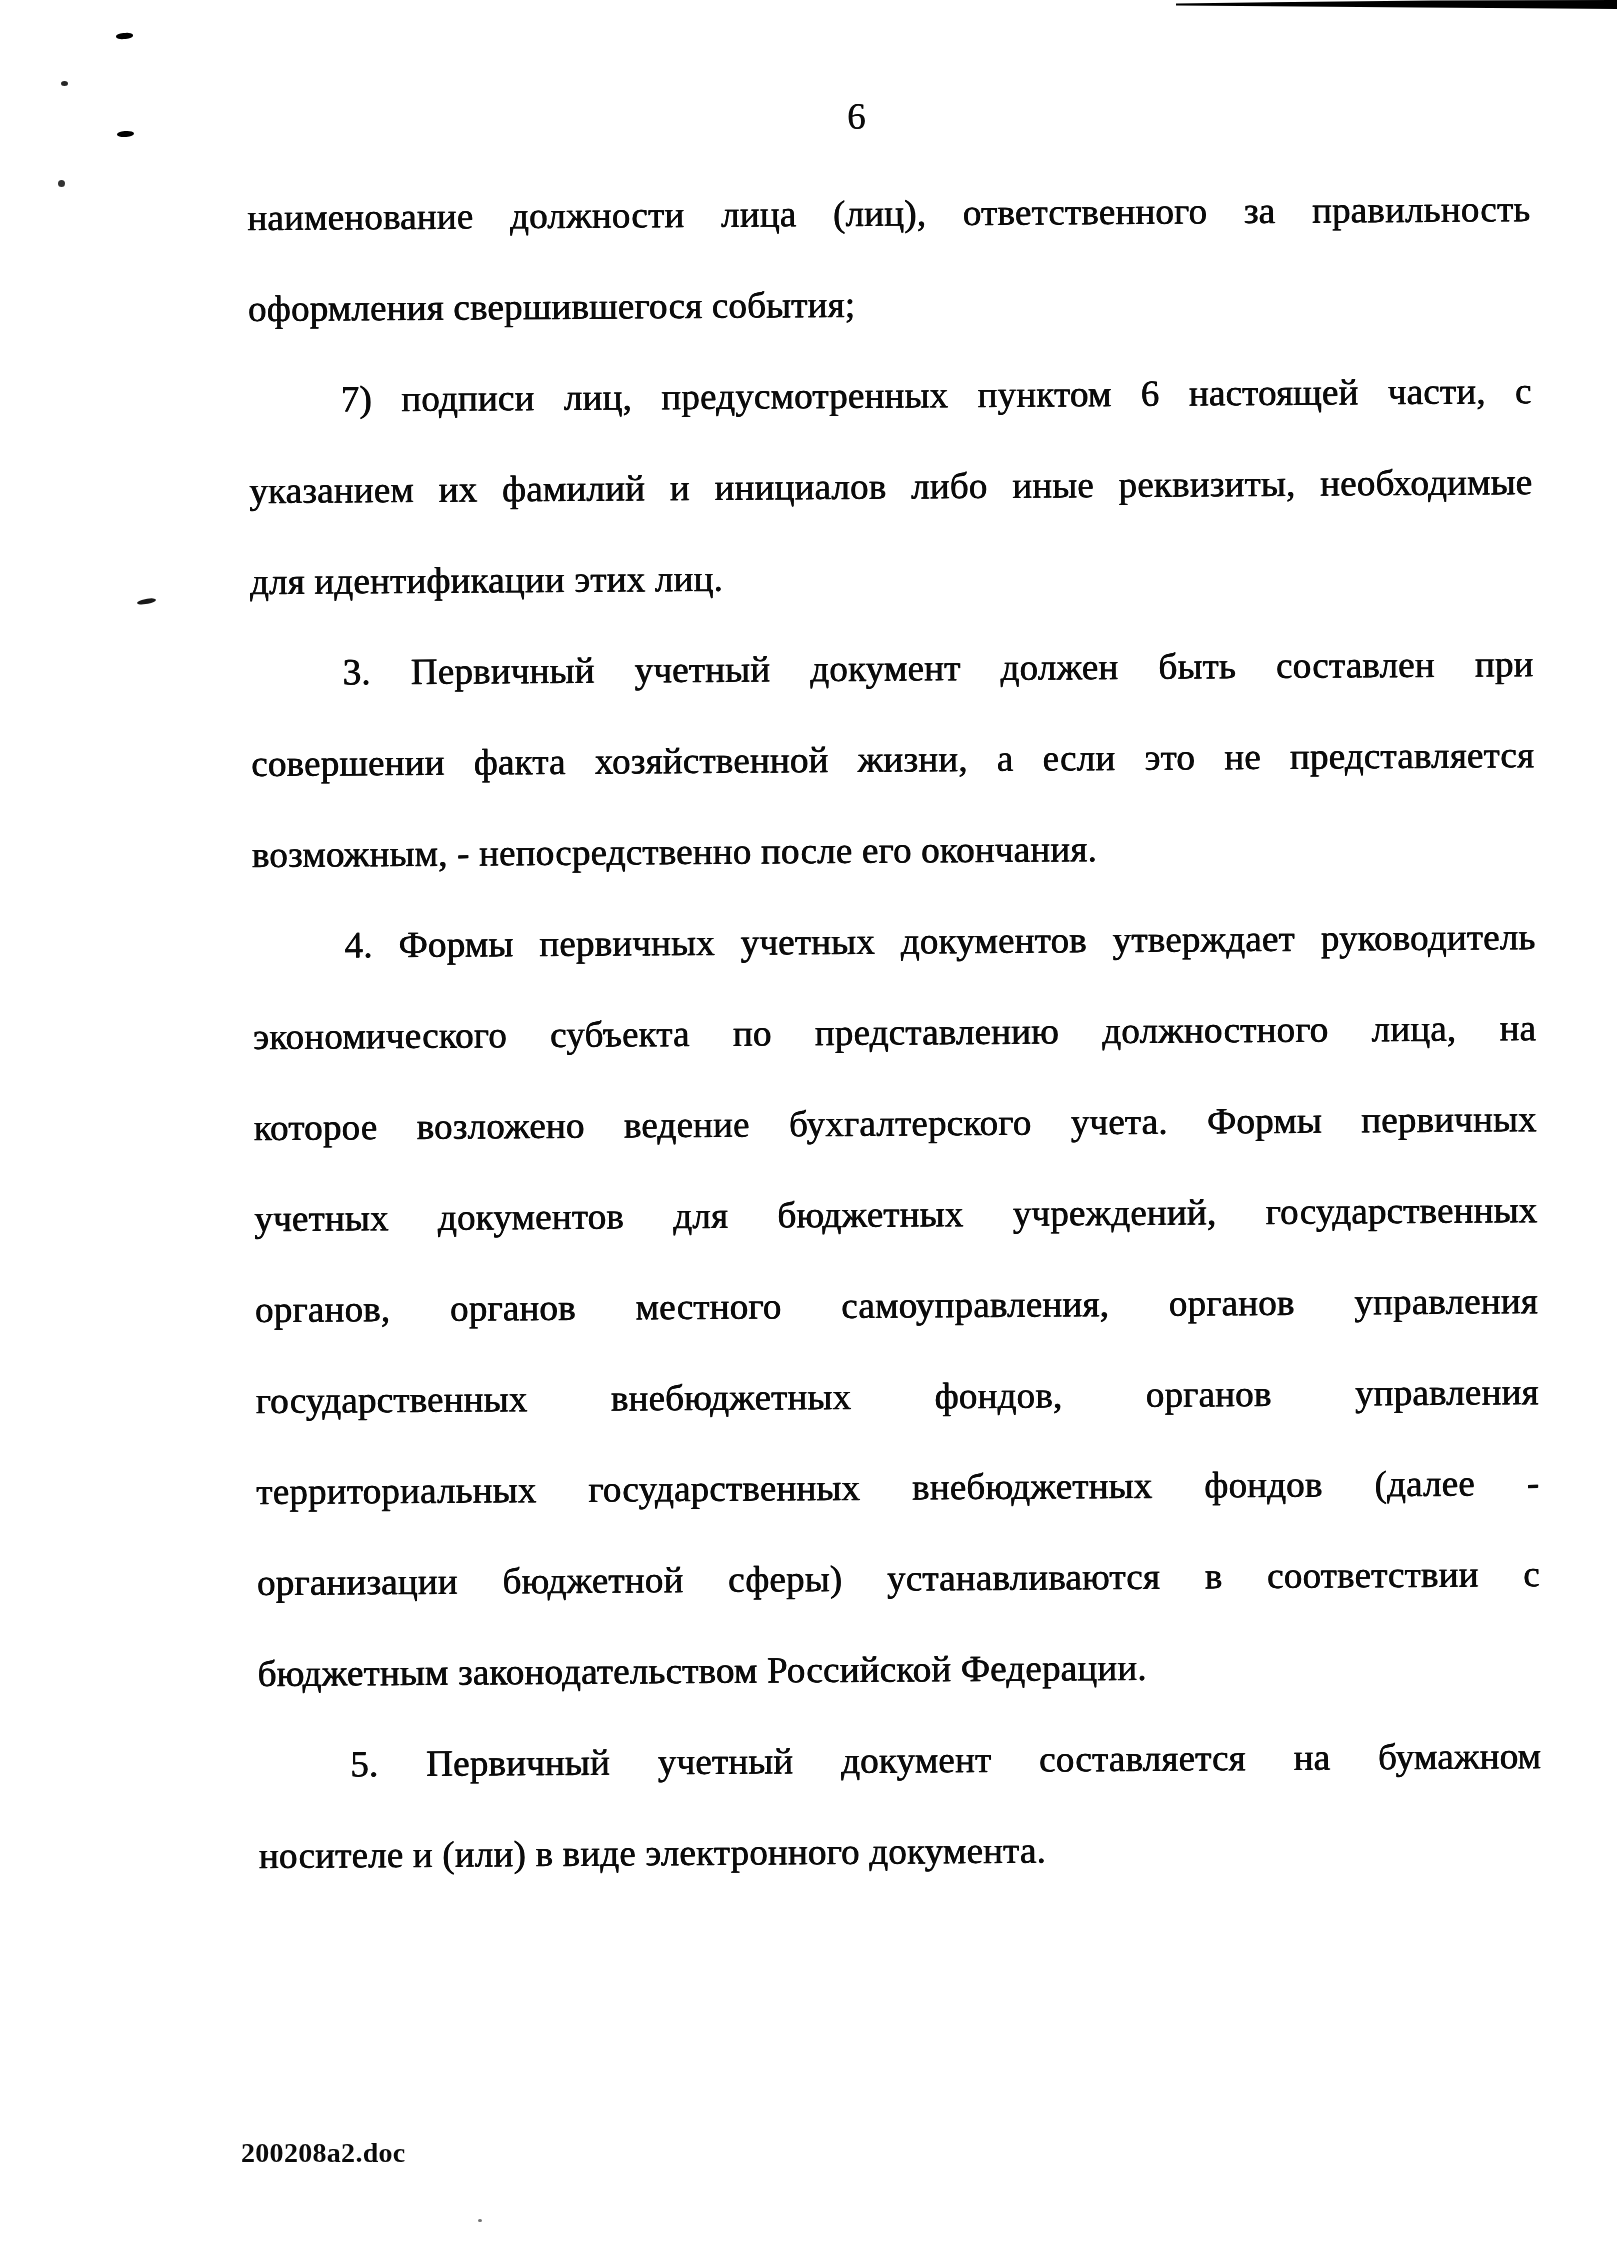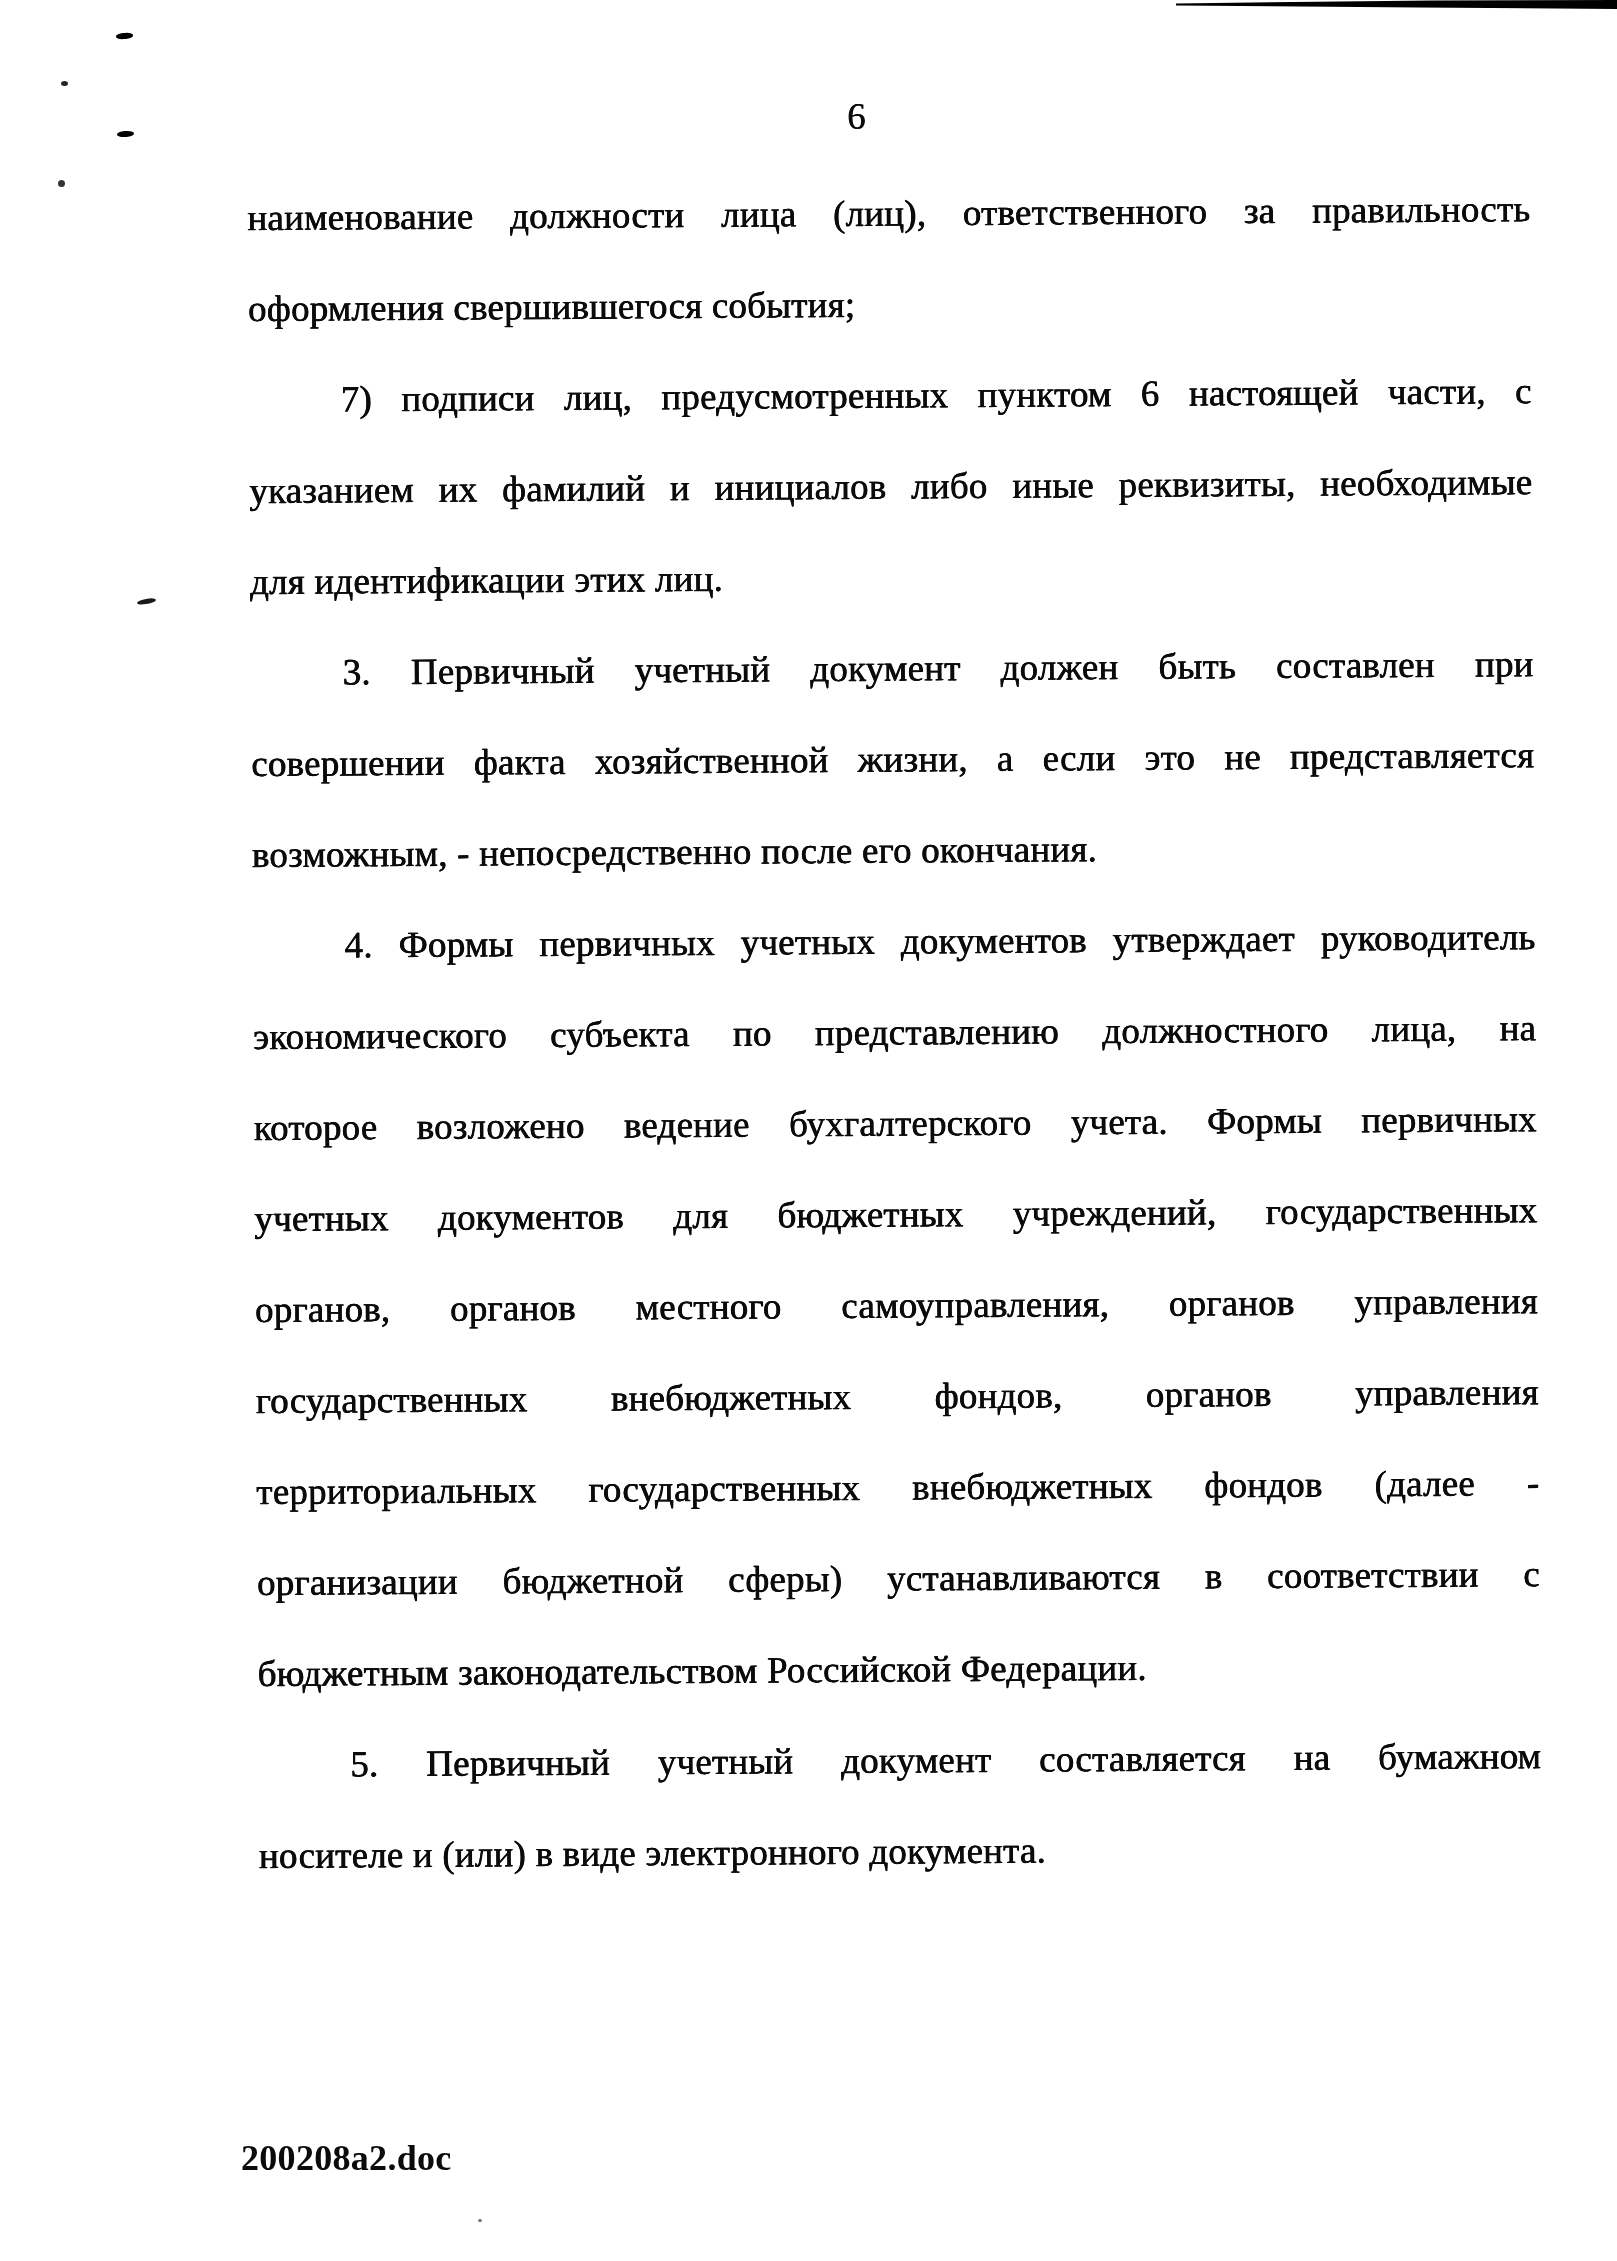--- a/index.html
+++ b/index.html
@@ -47,21 +47,21 @@
     text-align-last: justify;
     text-justify: inter-word;
   }
   .indent { padding-left: 92px; }
 
   
   .footer-filename {
     position: absolute;
     top: 2137px;
     left: 241px;
-    font-size: 36px;
+    font-size: 28px;
     font-weight: bold;
     letter-spacing: 0.3px;
   }
 
   
   .edge-line {
     position: absolute;
     top: 0;
     left: 1176px;
     width: 441px;

